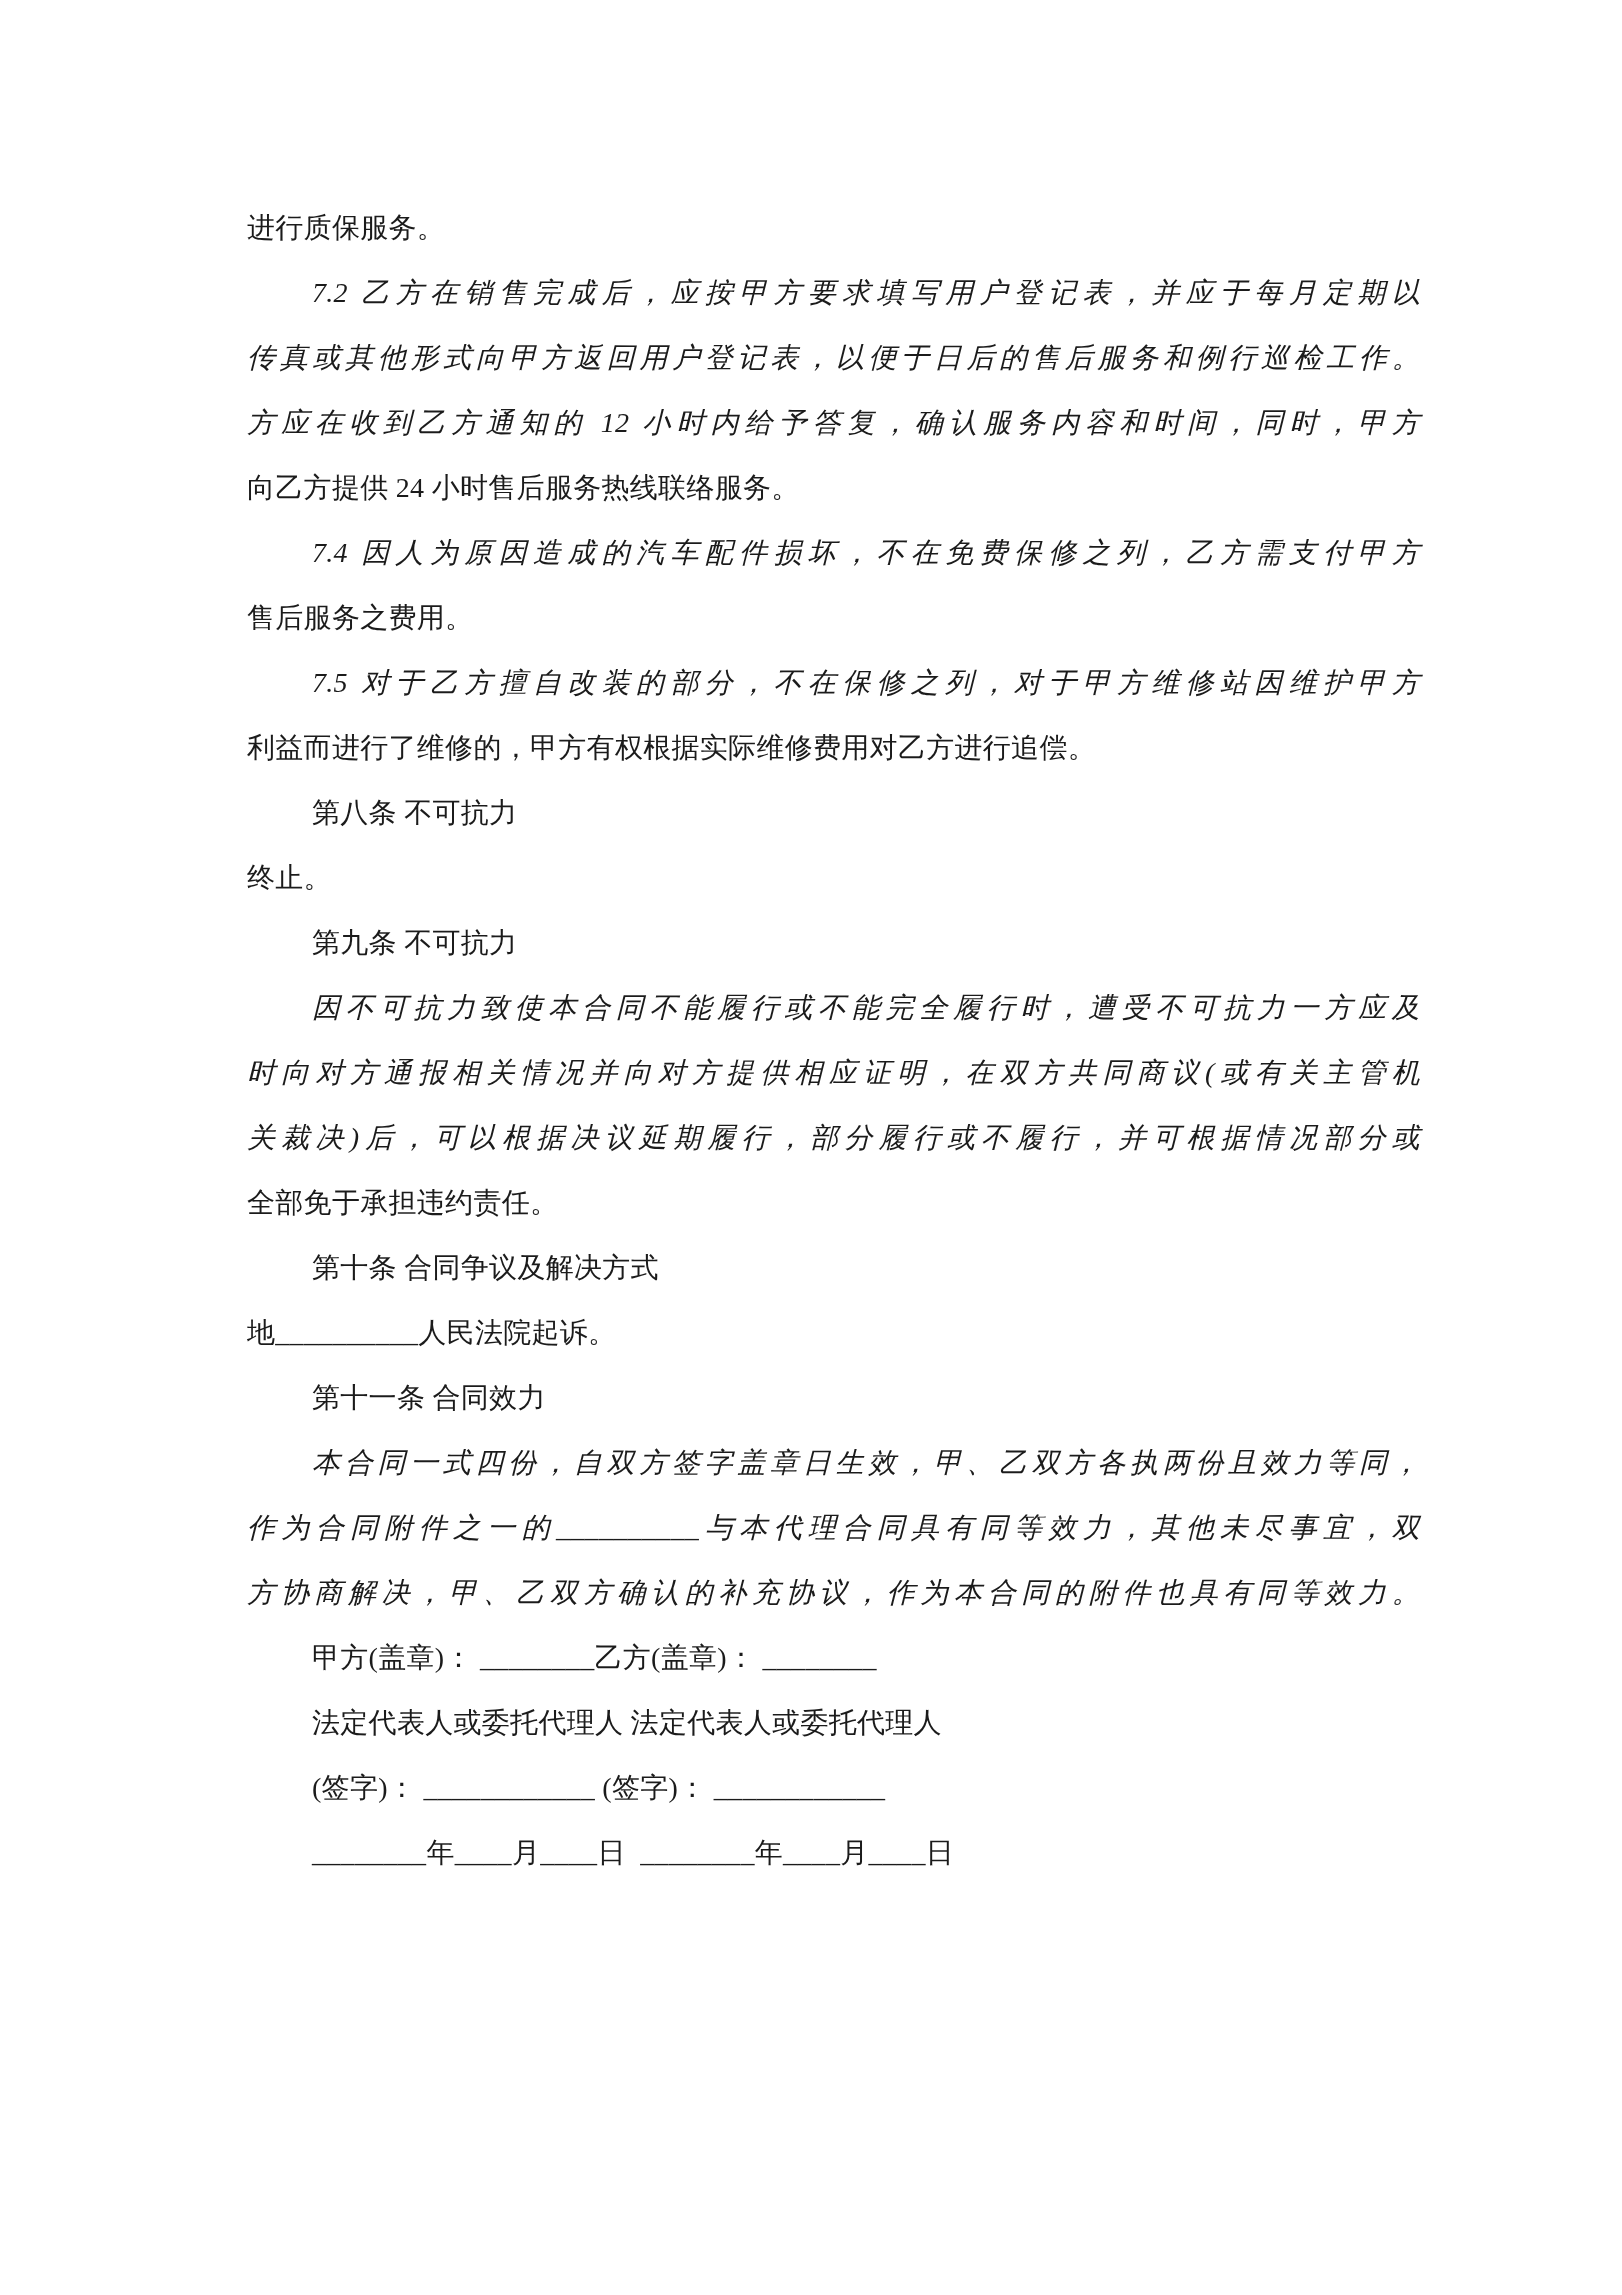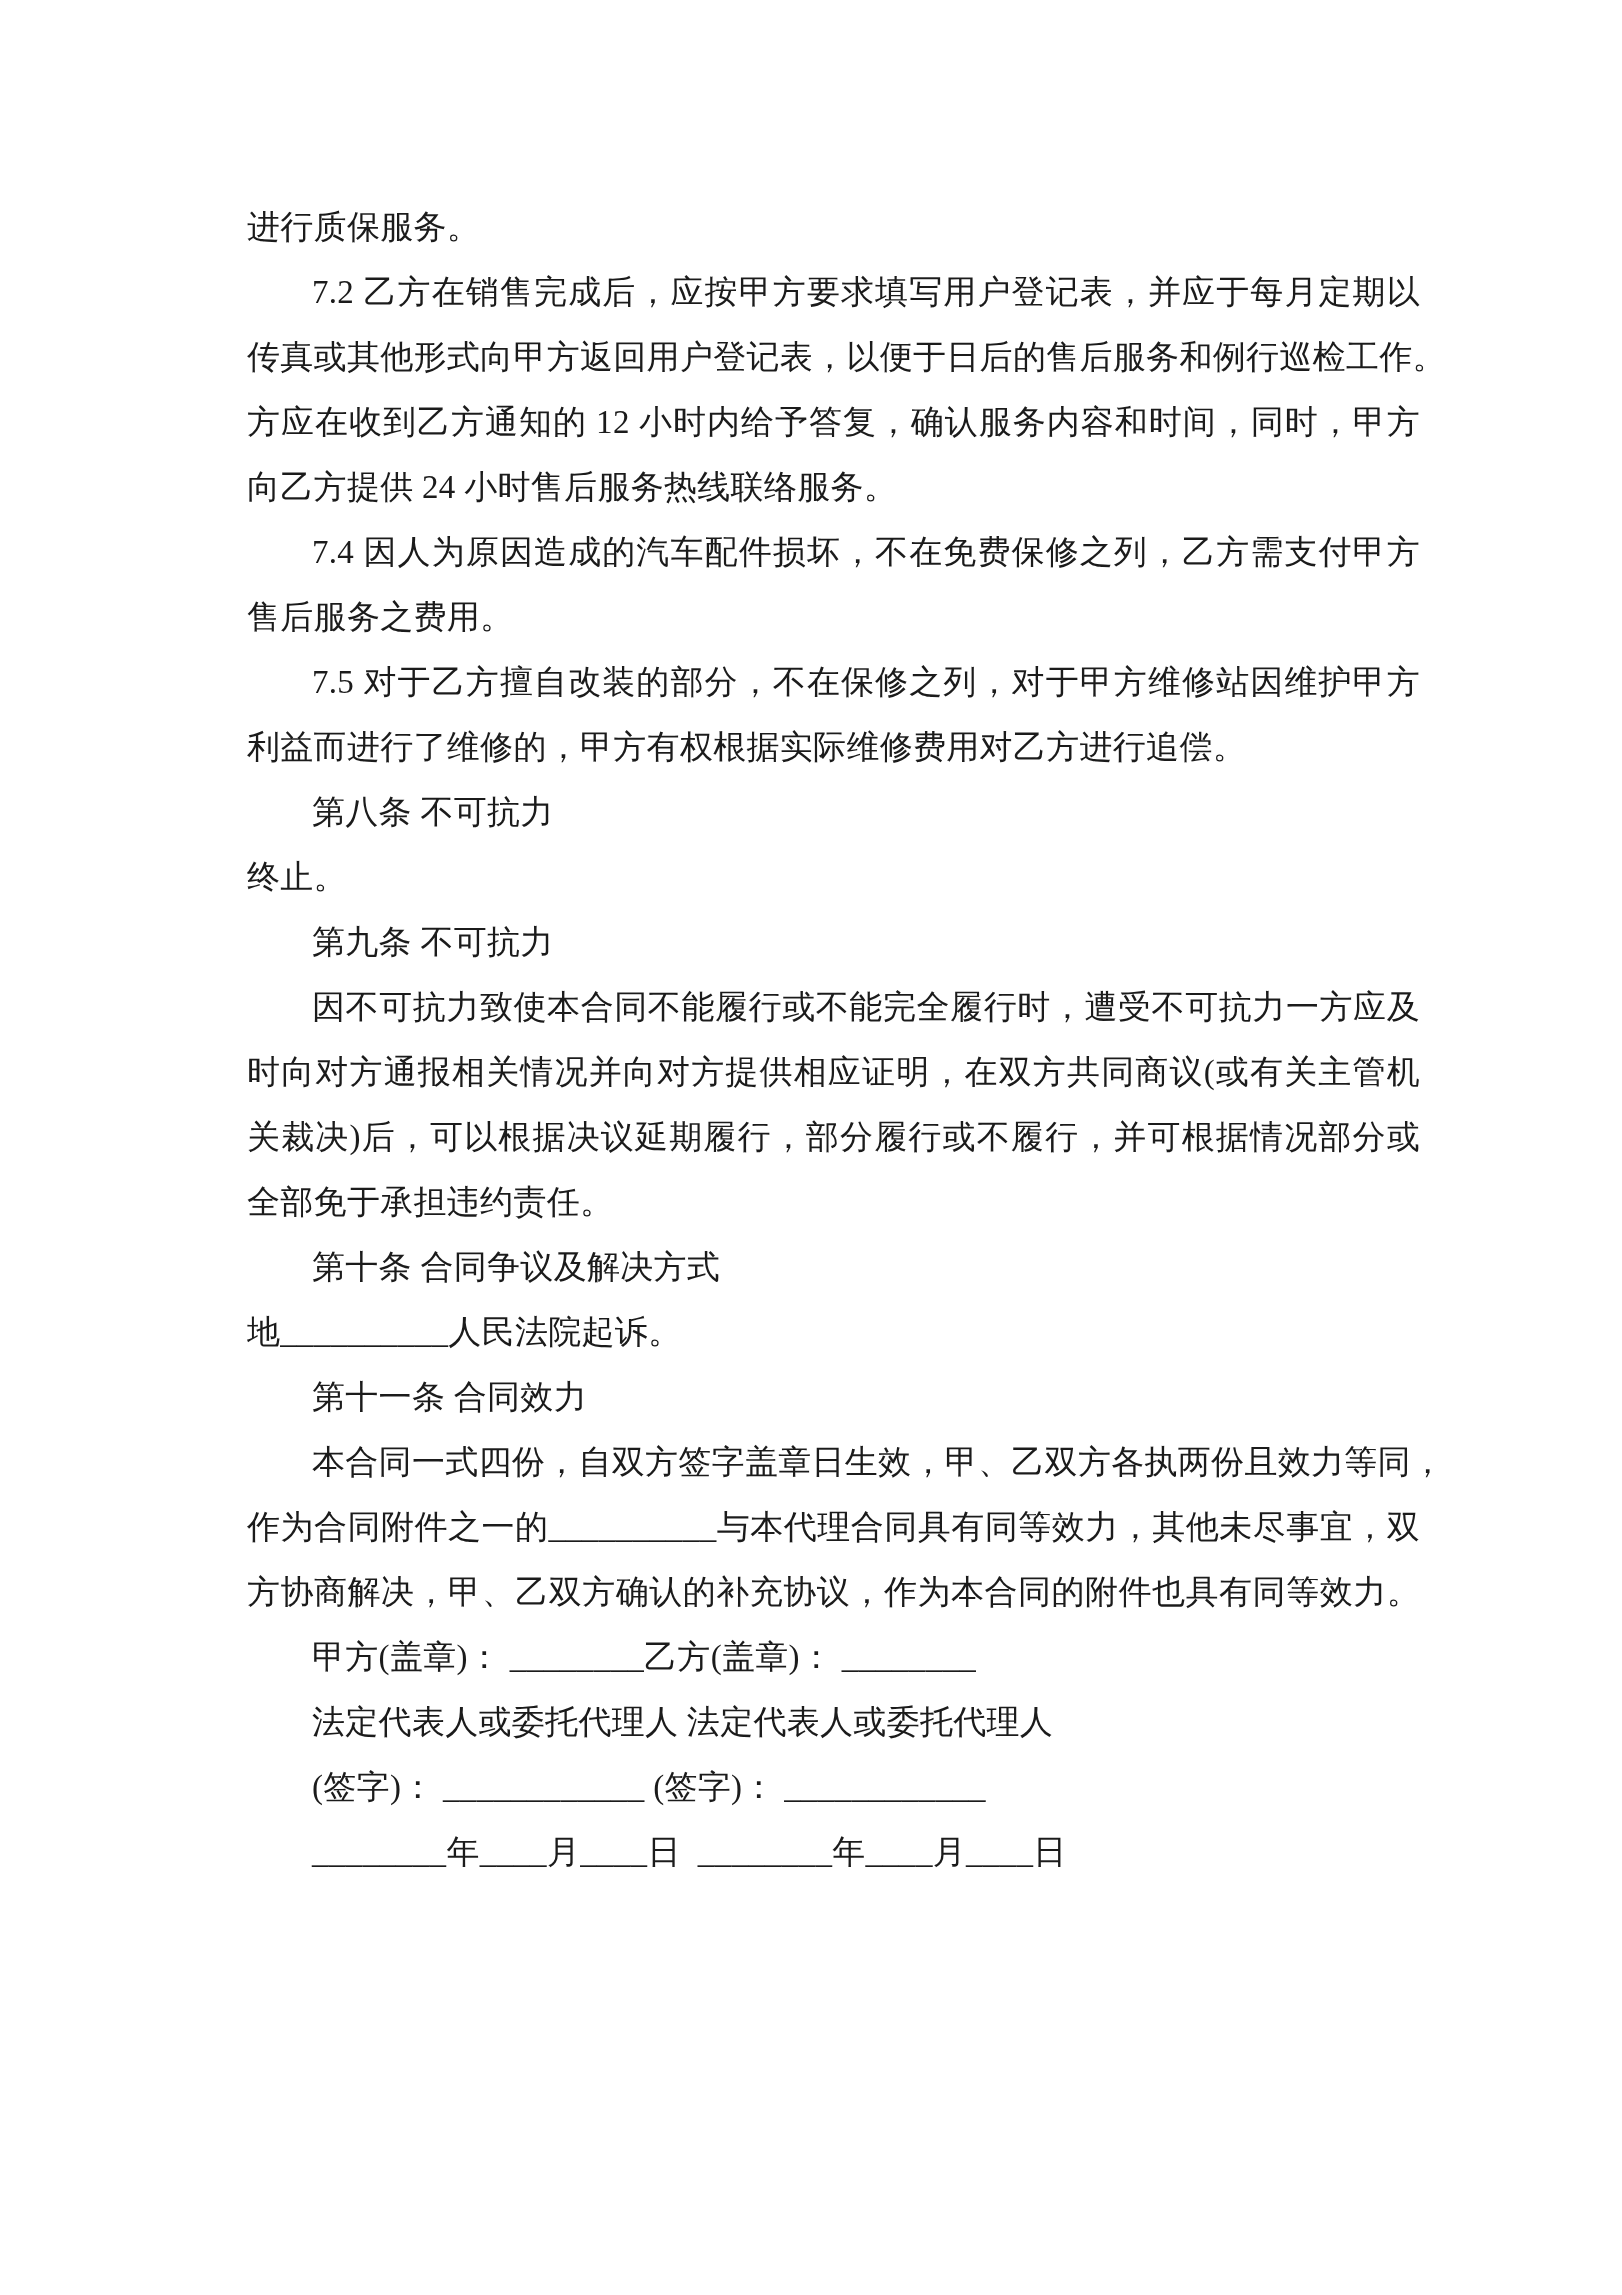--- a/index.html
+++ b/index.html
@@ -12,40 +12,41 @@
     height: 2295px;
     position: relative;
   }
   .page {
     box-sizing: border-box;
     width: 1535px;
     height: 2295px;
     background: #ffffff;
     padding: 195px 203px 0 247px;
     font-family: "Liberation Serif", "DejaVu Serif", serif;
-    font-size: 33px;
+    font-size: 28px;
     color: #1b1b1b;
     overflow: hidden;
   }
   .doc-body {
     width: 1173px;
   }
   .line {
     height: 65px;
     line-height: 65px;
     white-space: pre;           
     letter-spacing: 0.3px;
   }
   .line.indent {
     text-indent: 65px;         
   }
   .line.fill {
     white-space: nowrap;
     text-align: justify;
     text-align-last: justify;   
+    font-style: italic;
   }
 </style>
 </head>
 <body>
 
 <div class="page">
   <div class="doc-body">
       <div class="line">进行质保服务。</div>
       <div class="line indent fill">7.2 乙方在销售完成后，应按甲方要求填写用户登记表，并应于每月定期以</div>
       <div class="line fill">传真或其他形式向甲方返回用户登记表，以便于日后的售后服务和例行巡检工作。</div>

